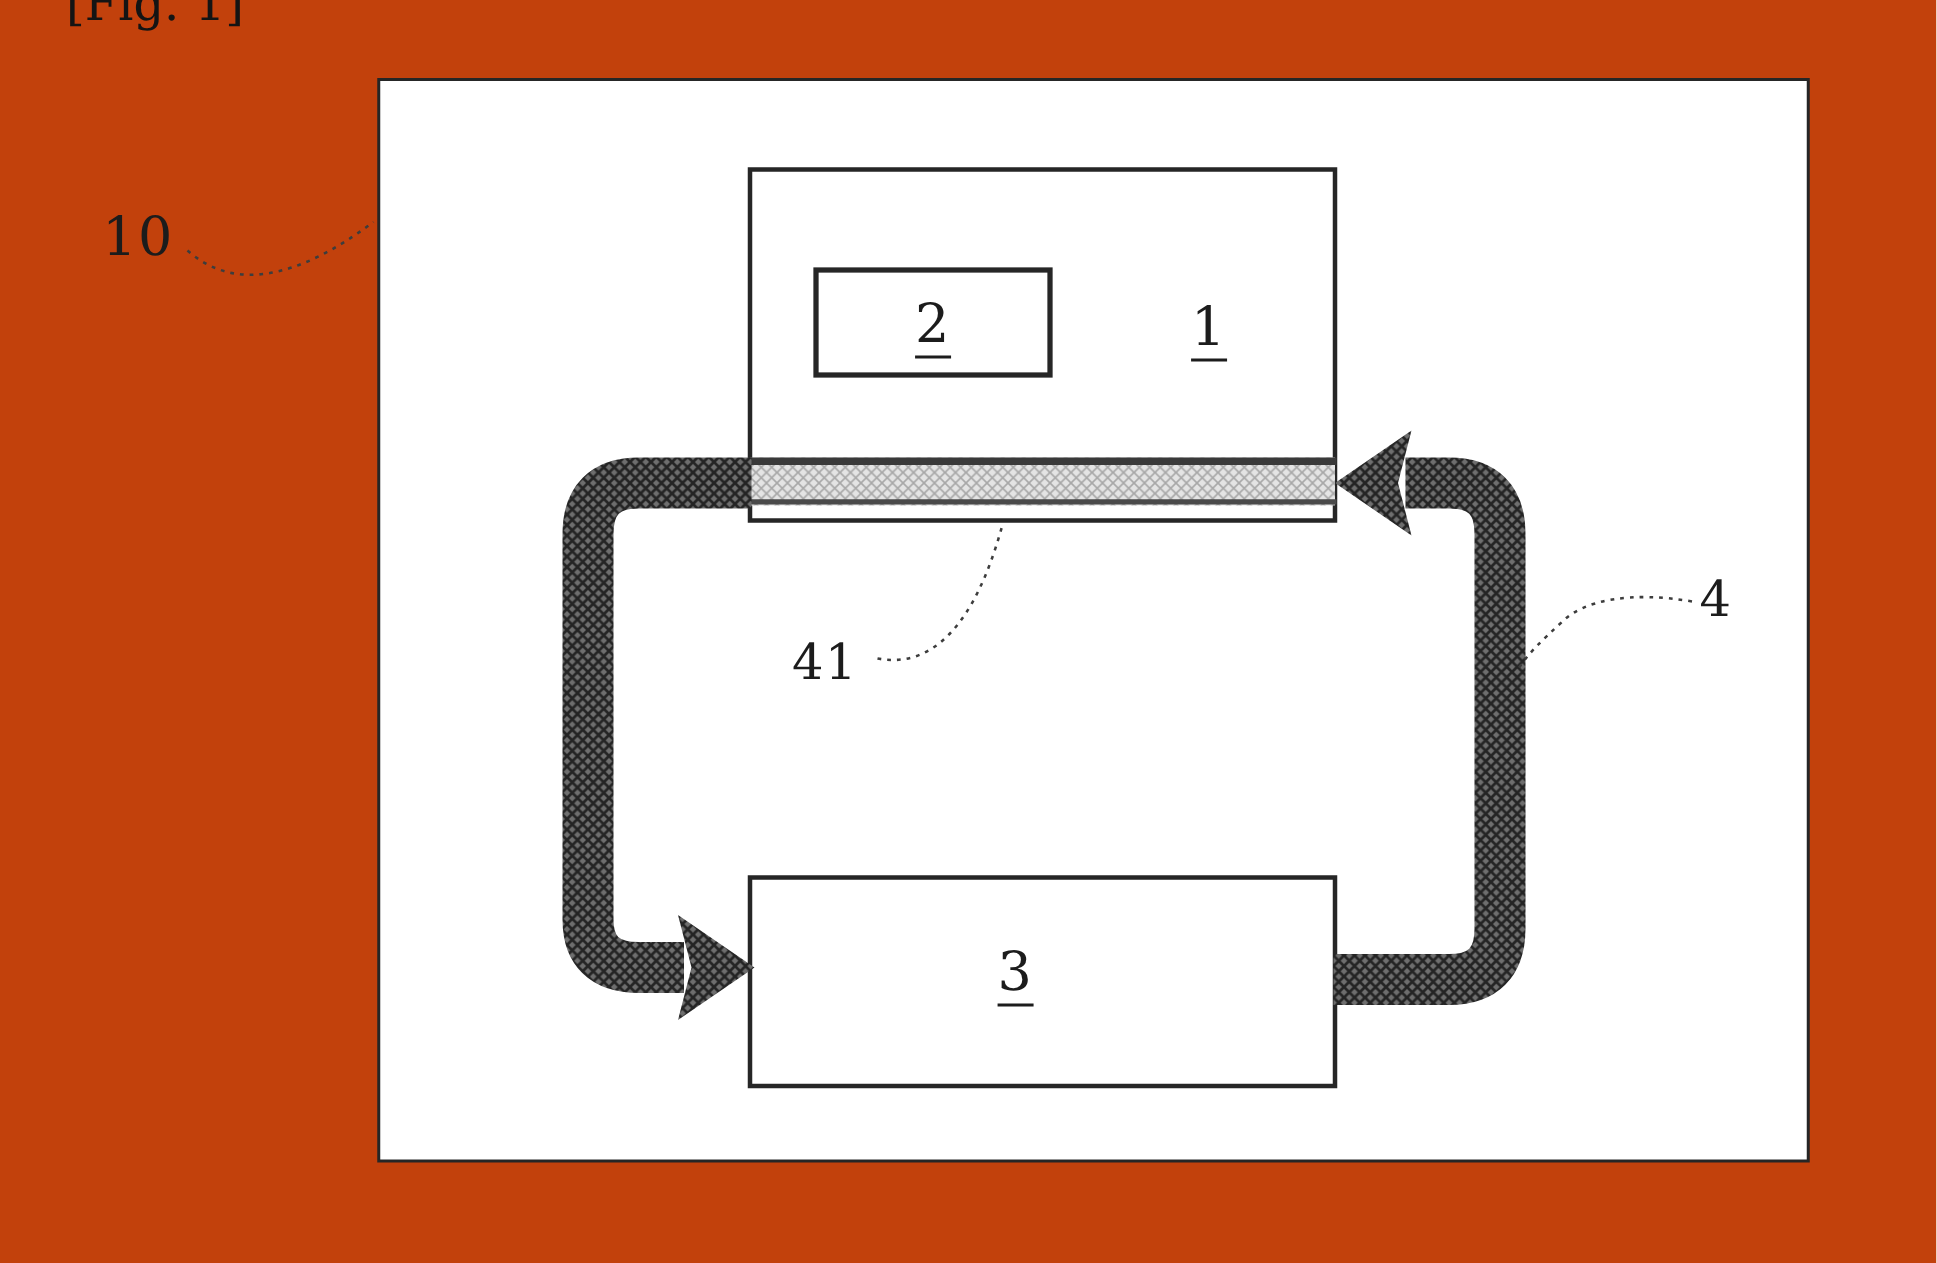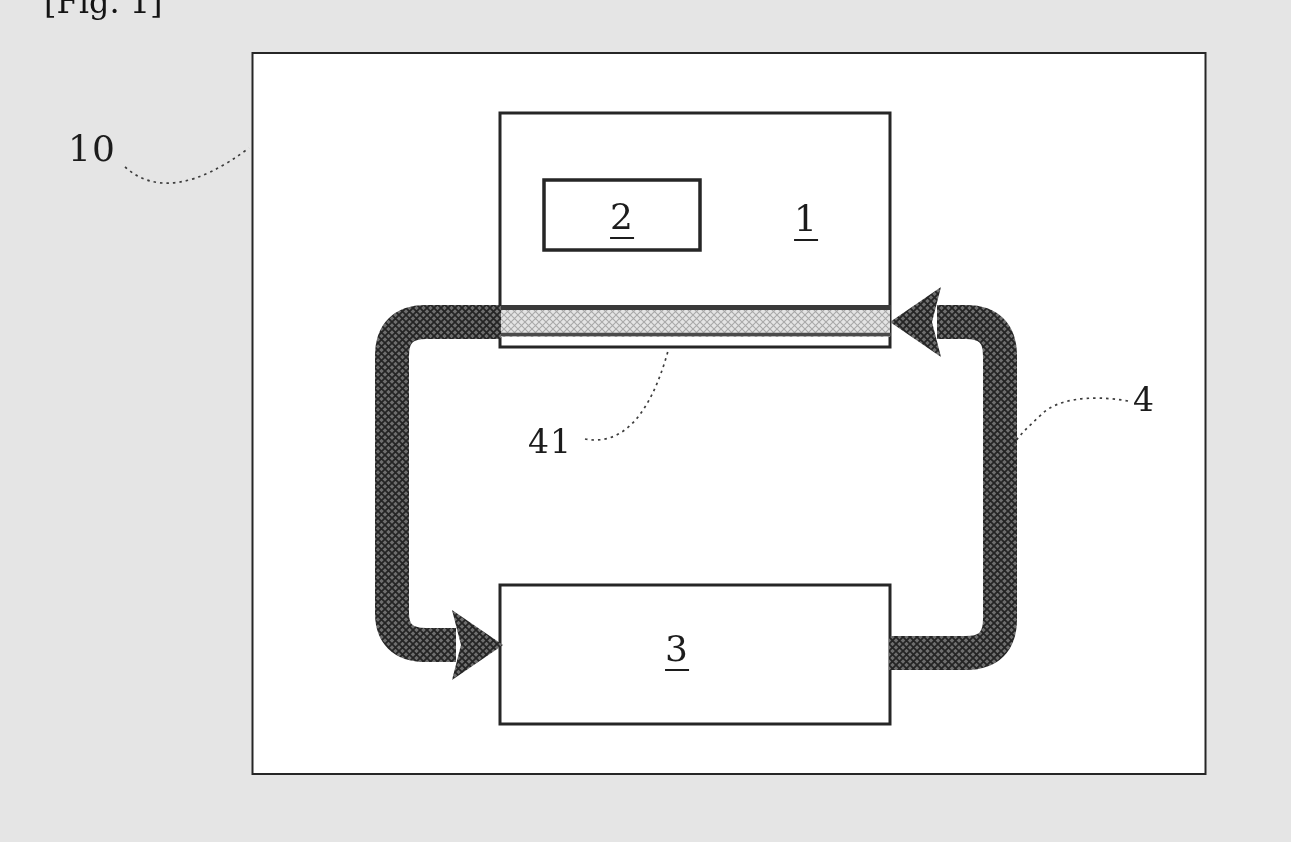--- a/index.html
+++ b/index.html
@@ -1,21 +1,21 @@
 <!DOCTYPE html>
 <html><head>
 <meta charset="utf-8">
 <style>
   html, body {
     margin: 0; padding: 0; background: #ffffff;
   }
   #stage {
     position: relative;
     width: 1291px; height: 842px;
-    background: #e5e5e5;
+    background: #c2410c;
     overflow: hidden;
     font-family: "DejaVu Serif", "Liberation Serif", serif;
   }
   #stage svg {
     position: absolute; left: 0; top: 0;
   }
   .label {
     position: absolute;
     transform: translate(-50%, -50%);
     color: #1c1c1c;
@@ -85,21 +85,21 @@
 
     <g fill="none" stroke="#3d3d3d" stroke-width="1.7" stroke-dasharray="2.5 4">
       <path d="M 125 167 Q 170 207 249 148"></path>
       <path d="M 585 439 C 622 446 650 416 668 351"></path>
       <path d="M 1128 401 C 1088 394 1056 400 1042 414 C 1028 427 1018 436 1011 448"></path>
     </g>
   </svg>
 
   <div id="fig-caption">[Fig. 1]</div>
 
-  <div class="label" style="left:92px; top:149px;">10</div>
+  <div class="label" style="left:92px; top:159px;">10</div>
 
   <div class="label underlined" style="left:806px; top:221px;">1</div>
 
   <div class="label underlined" style="left:622px; top:219px;">2</div>
 
   <div class="label underlined" style="left:677px; top:651px;">3</div>
 
   <div class="label small" style="left:550px; top:441px;">41</div>
 
   <div class="label small" style="left:1144px; top:399px;">4</div>

